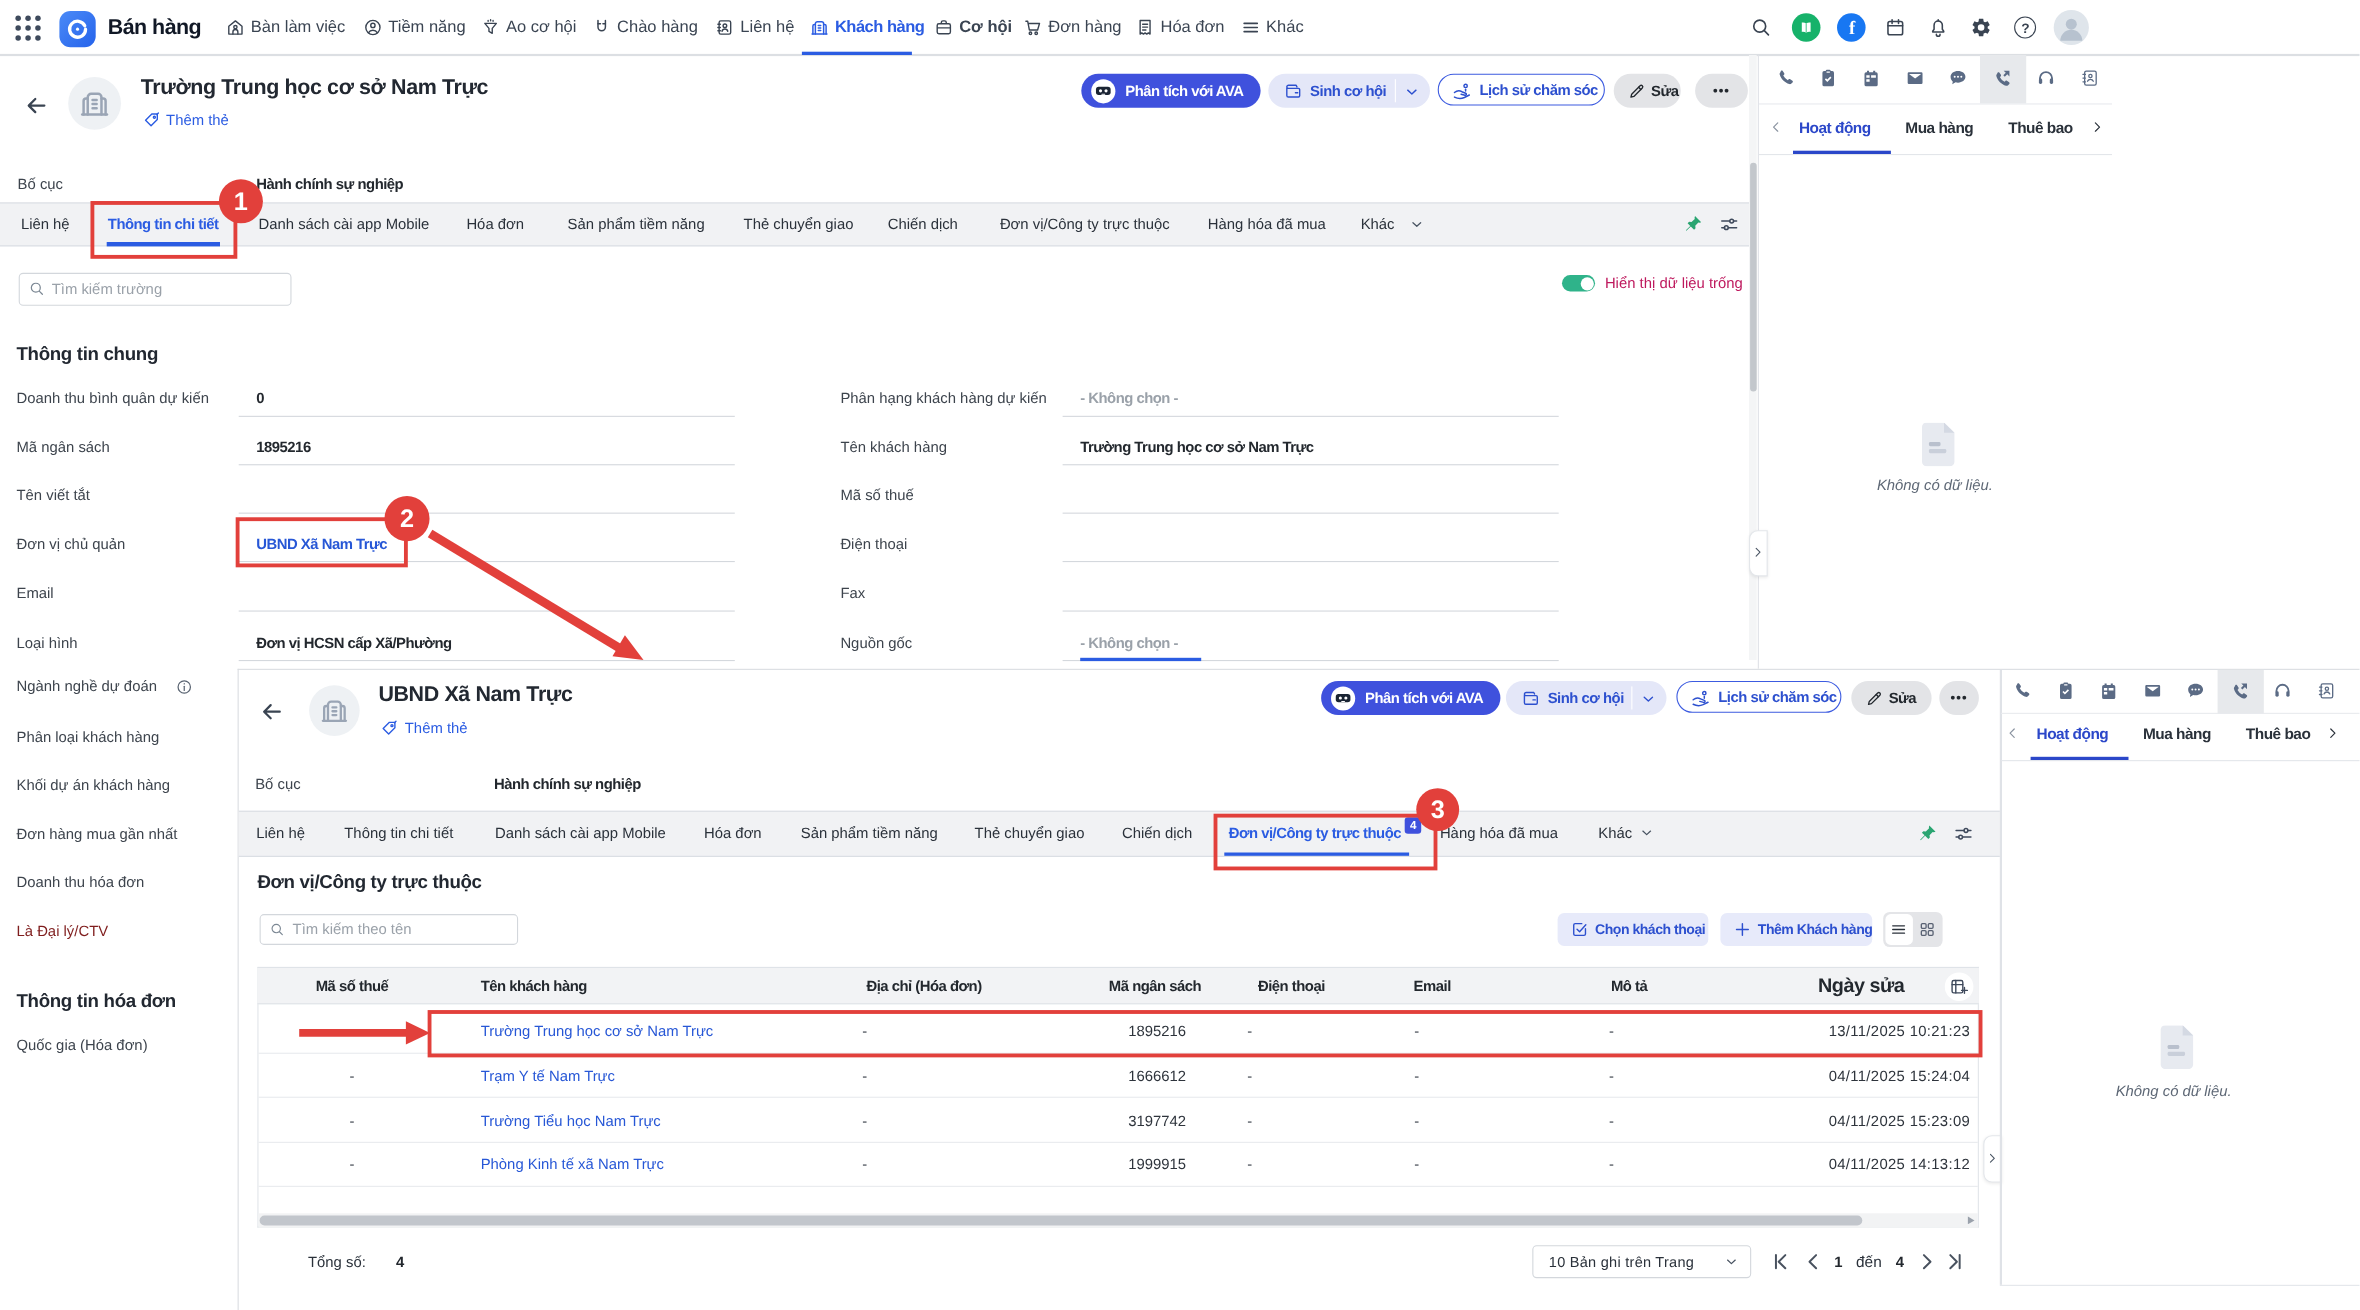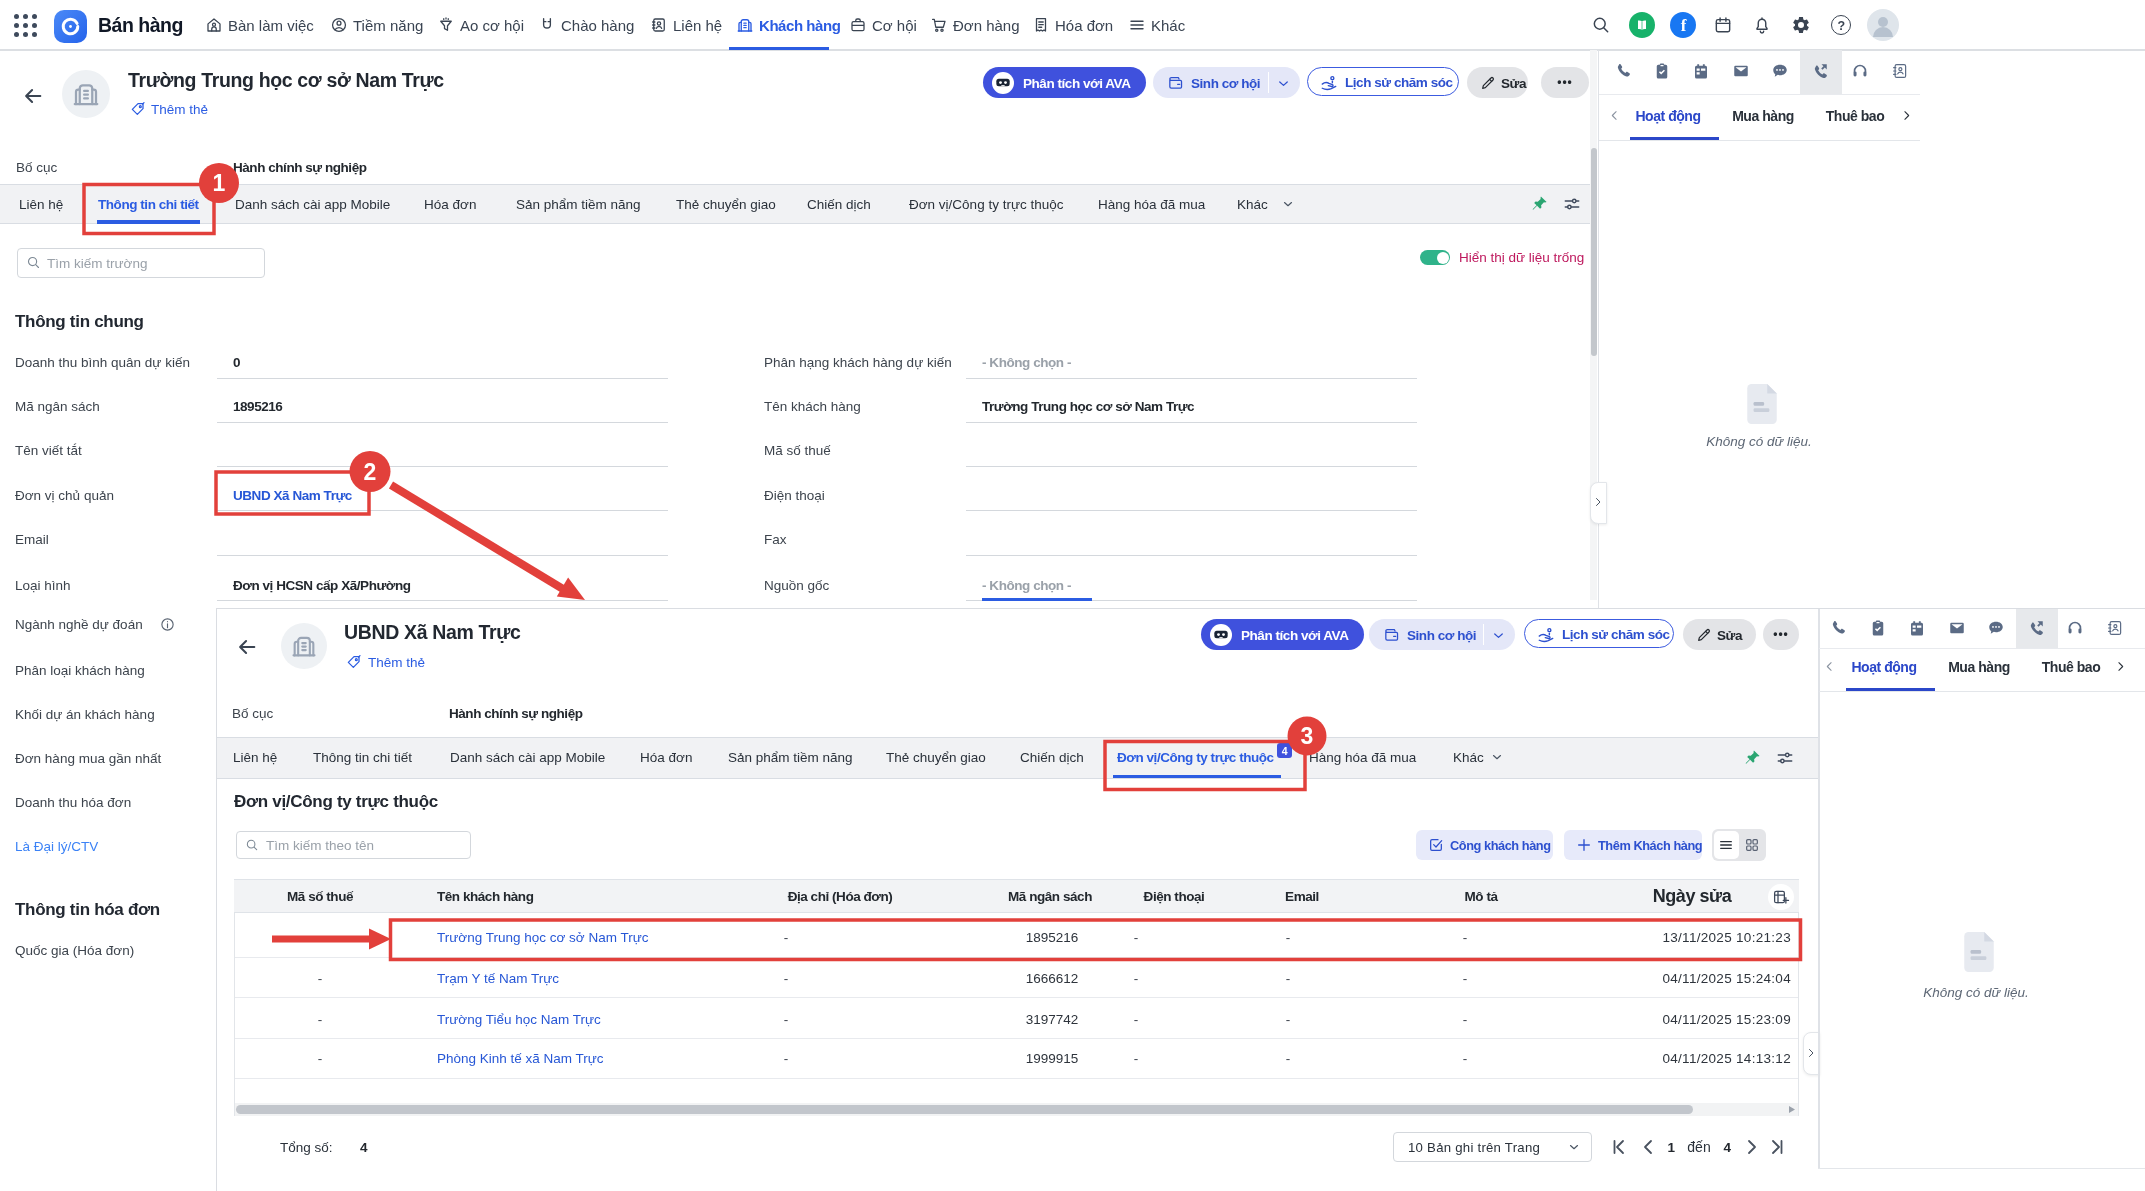--- a/index.html
+++ b/index.html
@@ -282,21 +282,21 @@
       <use href="#card"></use>
     </svg>
 <div class="ab cy" style="left:673px;top:25px;font-size:15px;color:#3a4452;font-weight:normal;">Liên hệ</div>
 <svg class="ab" style="left:736px;top:16px;color:#2b5ce2;" width="18" height="18">
       <use href="#bld"></use>
     </svg>
 <div class="ab cy" style="left:759px;top:25px;font-size:15px;color:#2b5ce2;font-weight:bold;;letter-spacing:-0.45px">Khách hàng</div>
 <svg class="ab" style="left:849px;top:16px;color:#3a4452;" width="18" height="18">
       <use href="#suit"></use>
     </svg>
-<div class="ab cy" style="left:872px;top:25px;font-size:15px;color:#3a4452;font-weight:normal;">Cơ hội</div>
+<div class="ab cy" style="left:872px;top:25px;font-size:15px;color:#3a4452;font-weight:bold;">Cơ hội</div>
 <svg class="ab" style="left:930px;top:16px;color:#3a4452;" width="18" height="18">
       <use href="#cart"></use>
     </svg>
 <div class="ab cy" style="left:953px;top:25px;font-size:15px;color:#3a4452;font-weight:normal;">Đơn hàng</div>
 <svg class="ab" style="left:1032px;top:16px;color:#3a4452;" width="18" height="18">
       <use href="#rcpt"></use>
     </svg>
 <div class="ab cy" style="left:1055px;top:25px;font-size:15px;color:#3a4452;font-weight:normal;">Hóa đơn</div>
 <svg class="ab" style="left:1128px;top:16px;color:#3a4452;" width="18" height="18">
       <use href="#menu"></use>
@@ -432,21 +432,21 @@
 <div class="ab" style="left:966px;top:600.0px;width:451px;height:1px;background:#d4d8dd"></div>
 <div class="ab" style="left:982px;top:598px;width:110px;height:2.5px;background:#2b5ce2"></div>
 <div class="ab cy" style="left:15px;top:624px;font-size:13.5px;color:#3d444d;font-weight:normal;">Ngành nghề dự đoán</div>
 <svg class="ab" style="left:160px;top:617px;color:#5a6472;" width="15" height="15">
       <use href="#info"></use>
     </svg>
 <div class="ab cy" style="left:15px;top:670px;font-size:13.5px;color:#3d444d;font-weight:normal;">Phân loại khách hàng</div>
 <div class="ab cy" style="left:15px;top:714px;font-size:13.5px;color:#3d444d;font-weight:normal;">Khối dự án khách hàng</div>
 <div class="ab cy" style="left:15px;top:758px;font-size:13.5px;color:#3d444d;font-weight:normal;">Đơn hàng mua gần nhất</div>
 <div class="ab cy" style="left:15px;top:802px;font-size:13.5px;color:#3d444d;font-weight:normal;">Doanh thu hóa đơn</div>
-<div class="ab cy" style="left:15px;top:846px;font-size:13.5px;color:#3b82f6;font-weight:normal;">Là Đại lý/CTV</div>
+<div class="ab cy" style="left:15px;top:846px;font-size:13.5px;color:#7f1d1d;font-weight:normal;">Là Đại lý/CTV</div>
 <div class="ab cy" style="left:15px;top:910px;font-size:17px;color:#222831;font-weight:bold;;letter-spacing:-0.3px">Thông tin hóa đơn</div>
 <div class="ab cy" style="left:15px;top:950px;font-size:13.5px;color:#3d444d;font-weight:normal;">Quốc gia (Hóa đơn)</div>
 <div class="ab" style="left:1590px;top:50px;width:7px;height:550px;background:#f4f5f6"></div>
 <div class="ab" style="left:1590.5px;top:148px;width:6px;height:208px;border-radius:3px;background:#c3c7cc"></div>
 <div class="ab" style="left:1598px;top:50px;width:1px;height:558px;background:#dfe2e7"></div>
 <div class="ab" style="left:1800px;top:50px;width:42px;height:44px;background:#e7e9ec"></div>
 <svg class="ab" style="left:1614px;top:62px;color:#5b6b85;" width="18" height="18">
       <use href="#sphone"></use>
     </svg>
 <svg class="ab" style="left:1653px;top:62px;color:#5b6b85;" width="18" height="18">
@@ -558,21 +558,21 @@
 <div class="ab cy" style="left:234px;top:802px;font-size:17px;color:#222831;font-weight:bold;;letter-spacing:-0.3px">Đơn vị/Công ty trực thuộc</div>
 <div class="ab" style="left:236px;top:831px;width:235px;height:28px;border-radius:4px;border:1px solid #d3d7dc;background:#fff"></div>
 <svg class="ab" style="left:245px;top:838px;color:#7c8894;" width="14" height="14">
       <use href="#srch"></use>
     </svg>
 <div class="ab cy" style="left:266px;top:845px;font-size:13.5px;color:#9aa1a9;font-weight:normal;">Tìm kiếm theo tên</div>
 <div class="ab" style="left:1416px;top:830px;width:137px;height:30px;border-radius:6px;background:#e7eafa"></div>
 <svg class="ab" style="left:1428px;top:837px;color:#2d50cf;" width="16" height="16">
       <use href="#chk"></use>
     </svg>
-<div class="ab cy" style="left:1450px;top:845px;font-size:12.8px;color:#2d50cf;font-weight:bold;;letter-spacing:-0.45px">Công khách hàng</div>
+<div class="ab cy" style="left:1450px;top:845px;font-size:12.8px;color:#2d50cf;font-weight:bold;;letter-spacing:-0.45px">Chọn khách thoại</div>
 <div class="ab" style="left:1564px;top:830px;width:138px;height:30px;border-radius:6px;background:#e7eafa"></div>
 <svg class="ab" style="left:1576px;top:837px;color:#2d50cf;" width="16" height="16">
       <use href="#plus"></use>
     </svg>
 <div class="ab cy" style="left:1598px;top:845px;font-size:12.8px;color:#2d50cf;font-weight:bold;;letter-spacing:-0.45px">Thêm Khách hàng</div>
 <div class="ab" style="left:1712px;top:829px;width:54px;height:32px;border-radius:6px;background:#e4e5e8"></div>
 <div class="ab" style="left:1714px;top:831px;width:25px;height:28px;border-radius:5px;background:#fff"></div>
 <svg class="ab" style="left:1718px;top:837px;color:#2a313a;" width="16" height="16">
       <use href="#menu"></use>
     </svg>

